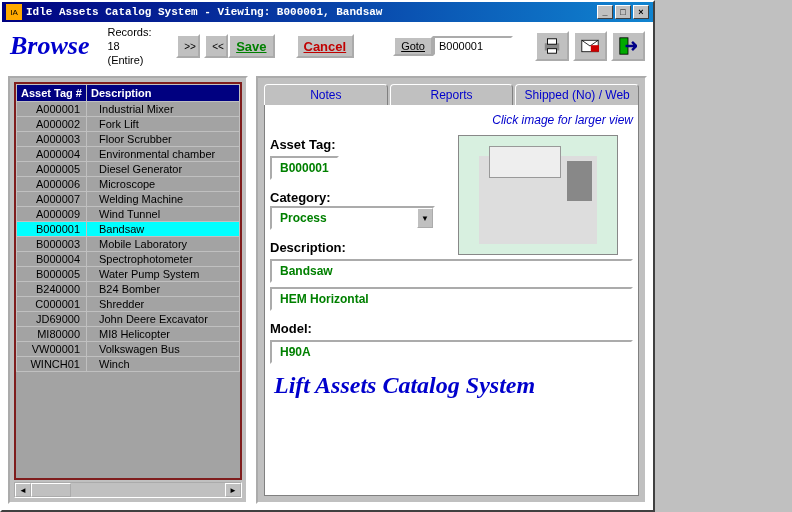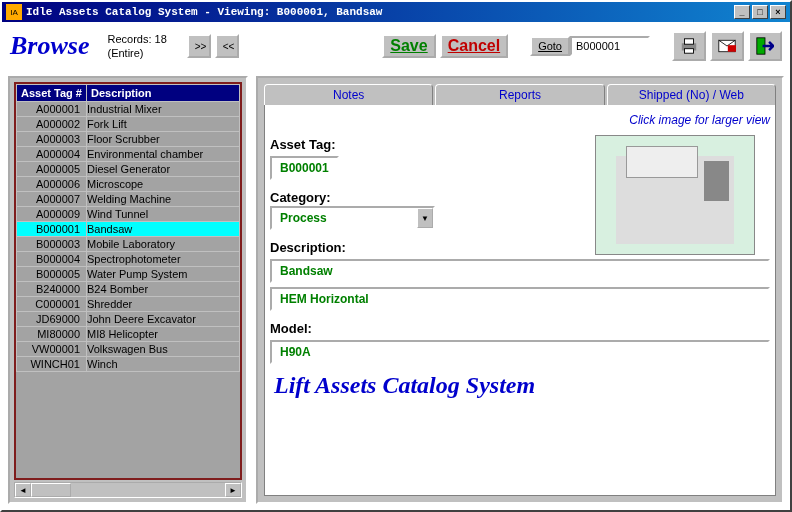--- a/index.html
+++ b/index.html
@@ -3,21 +3,21 @@
 <meta charset="utf-8">
 <style>
 * { box-sizing: border-box; }
 body {
   margin: 0;
   font-family: Arial, sans-serif;
   font-size: 11px;
   background: #c0c0c0;
 }
 .window {
-  width: 792px;
+  width: 655px;
   height: 512px;
   border: 2px solid #c0c0c0;
   border-top-color: #fff;
   border-left-color: #fff;
   border-right-color: #404040;
   border-bottom-color: #404040;
   background: #c0c0c0;
   display: flex;
   flex-direction: column;
 }
@@ -82,23 +82,23 @@
   font-size: 10px;
   margin-left: 4px;
 }
 .spacer { flex: 1; }
 .action-btn {
   height: 24px;
   padding: 0 6px;
   background: #c0c0c0;
   border: 2px outset #fff;
   font-weight: bold;
-  font-size: 16px;
-  cursor: pointer;
-  margin-right: 4px;
+  font-size: 13px;
+  cursor: pointer;
+  margin-right: 21px;
   text-decoration: underline;
 }
 .save-btn { color: #008000; }
 .cancel-btn { color: #c00000; }
 .goto-btn {
   height: 20px;
   padding: 0 6px;
   background: #c0c0c0;
   border: 2px outset #fff;
   font-size: 11px;
@@ -148,21 +148,21 @@
 th {
   background: #000080;
   color: #fff;
   font-weight: bold;
   text-align: left;
   padding: 2px 4px;
   border: 1px solid #c0c0c0;
   font-size: 11px;
 }
 td {
-  padding: 1px 0;
+  padding: 1px 12px;
   border: 1px solid #c0c0c0;
   font-size: 11px;
 }
 td.tag { text-align: right; padding-right: 6px; width: 70px; }
 .selected td { background: #00ffff; }
 .hscroll {
   height: 16px;
   background: #c0c0c0;
   border: 1px inset #fff;
   display: flex;

